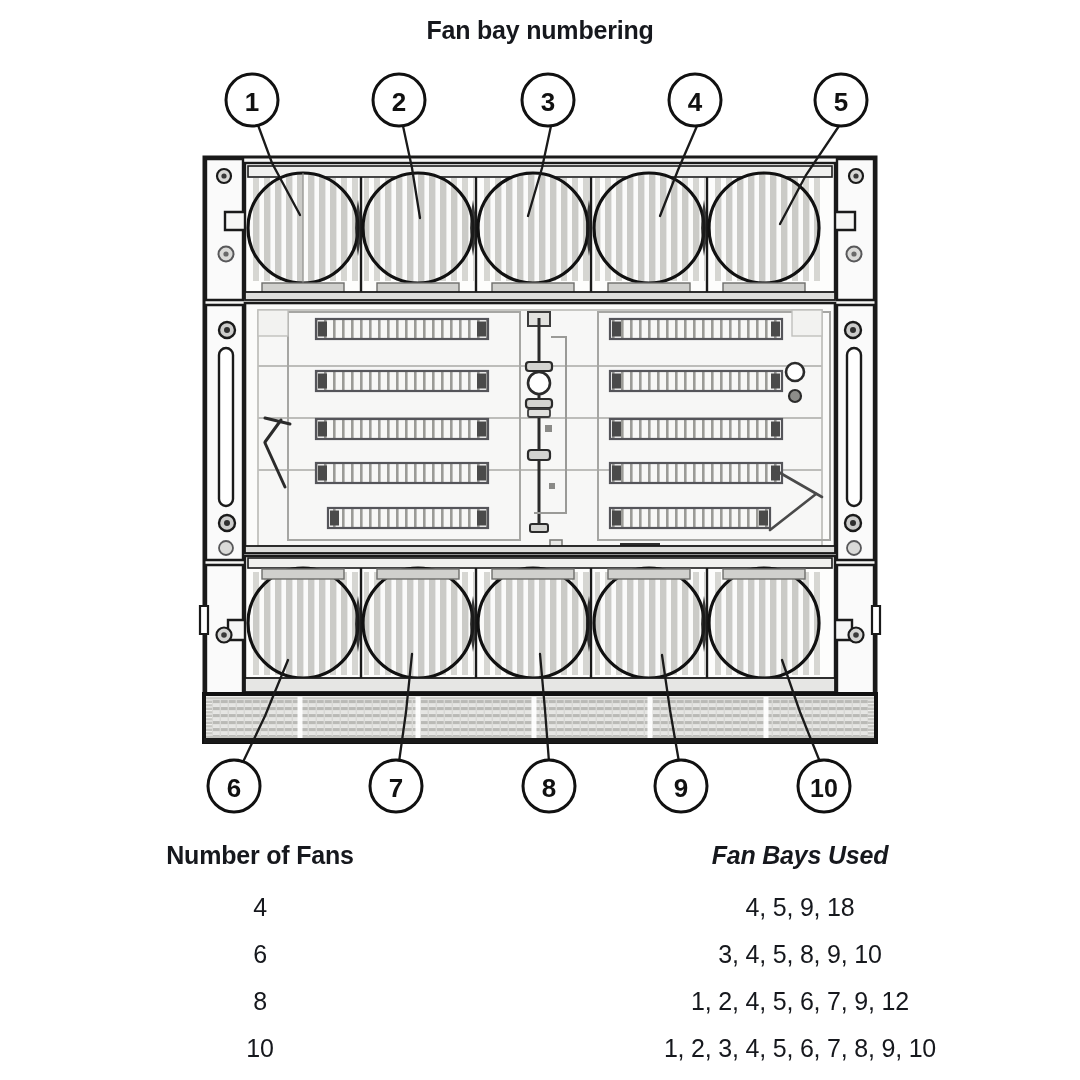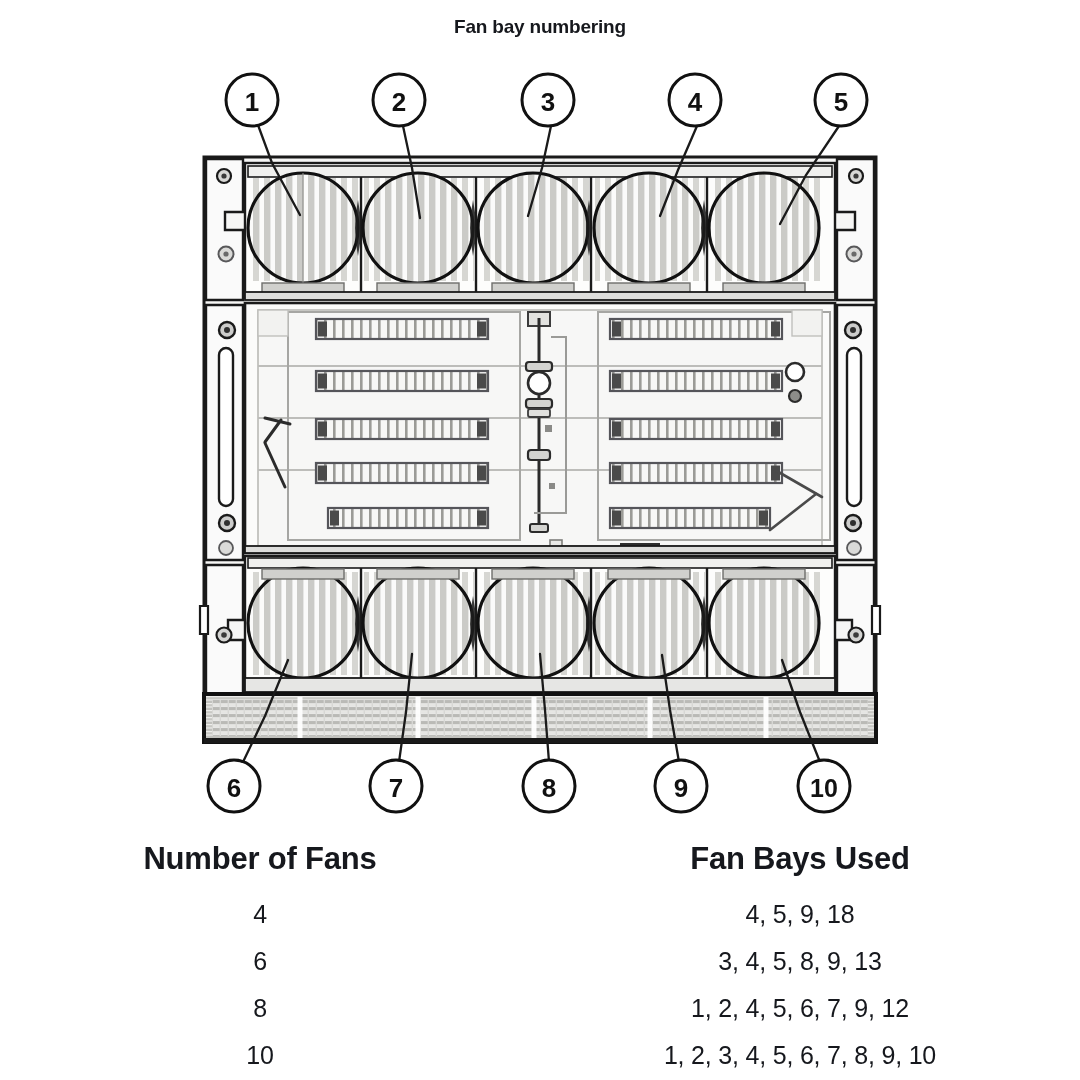--- a/index.html
+++ b/index.html
@@ -21,21 +21,21 @@
     left: 0; top: 0;
     width: 1080px;
     height: 1080px;
   }
   .title {
     position: absolute;
     left: 0;
     top: 16px;
     width: 1080px;
     text-align: center;
-    font-size: 19px;
+    font-size: 25px;
     font-weight: bold;
     letter-spacing: -0.2px;
     color: #16181d;
   }
   svg.figure {
     position: absolute;
     left: 0;
     top: 0;
     width: 1080px;
     height: 1080px;
@@ -44,36 +44,36 @@
     position: absolute;
     left: 0;
     top: 838px;
     width: 1080px;
   }
   .tbl table {
     width: 1080px;
     border-collapse: collapse;
   }
   .tbl th {
-    font-size: 31px;
+    font-size: 25px;
     font-weight: bold;
     color: #16181d;
     padding: 3px 0 14px 0;
     letter-spacing: -0.2px;
   }
   .tbl td {
     font-size: 25px;
     font-weight: normal;
     color: #16181d;
     padding: 9px 0;
     text-align: center;
     letter-spacing: -0.2px;
   }
   .col-a { width: 520px; }
-  .col-b { width: 560px; }
+  .col-b { width: 560px; font-style: italic; }
 </style>
 </head>
 <body>
 
 <div id="page">
 
   <div class="title">Fan bay numbering</div>
 
   <svg class="figure" viewBox="0 0 1080 1080" xmlns="http://www.w3.org/2000/svg">
     <defs>
@@ -461,21 +461,21 @@
           <th class="col-b">Fan Bays Used</th>
         </tr>
       </thead>
       <tbody>
         <tr>
           <td>4</td>
           <td>4, 5, 9, 18</td>
         </tr>
         <tr>
           <td>6</td>
-          <td>3, 4, 5, 8, 9, 13</td>
+          <td>3, 4, 5, 8, 9, 10</td>
         </tr>
         <tr>
           <td>8</td>
           <td>1, 2, 4, 5, 6, 7, 9, 12</td>
         </tr>
         <tr>
           <td>10</td>
           <td>1, 2, 3, 4, 5, 6, 7, 8, 9, 10</td>
         </tr>
       </tbody>

